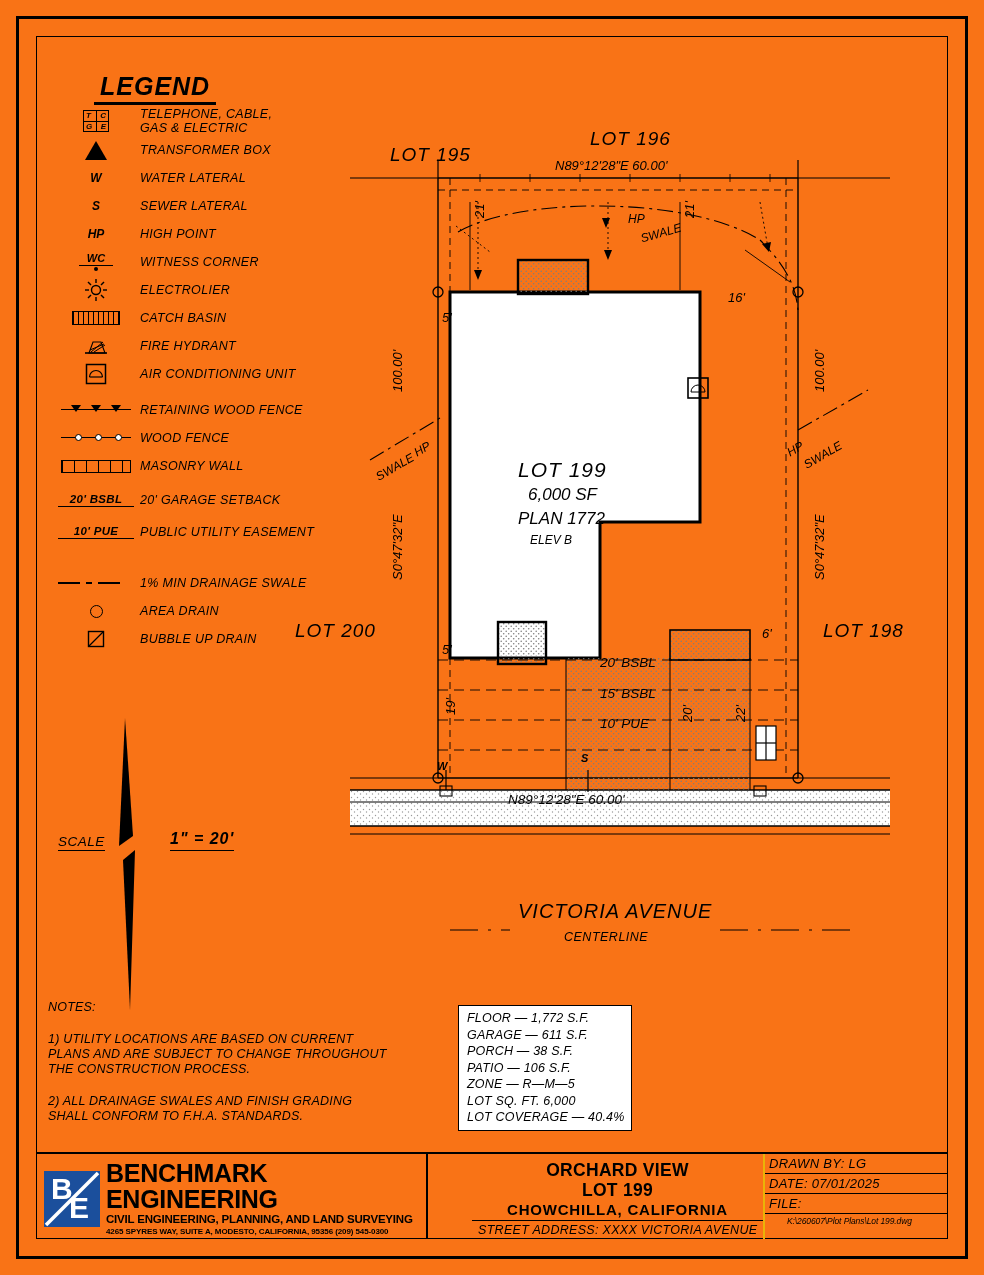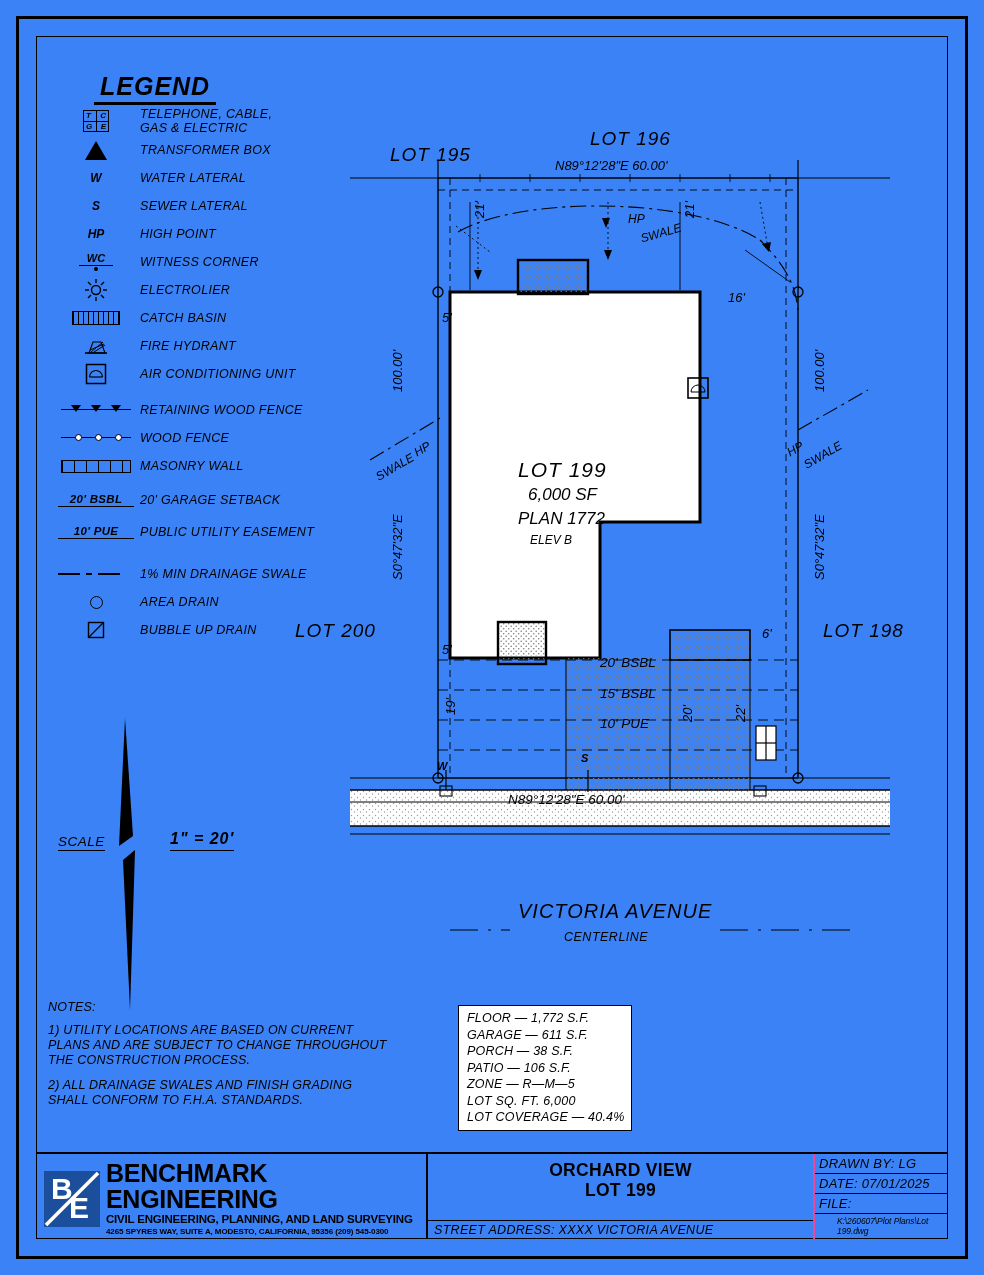--- a/index.html
+++ b/index.html
@@ -7,21 +7,21 @@
     padding: 0;
     background: #ffffff;
   }
   body {
     font-family: "Liberation Sans", sans-serif;
   }
   #sheet {
     position: relative;
     width: 984px;
     height: 1275px;
-    background: #3b82f6;
+    background: #f97316;
     overflow: hidden;
   }
   .border-outer {
     position: absolute;
     left: 16px; top: 16px;
     width: 952px; height: 1243px;
     border: 3px solid #000;
     box-sizing: border-box;
   }
   .border-inner {
@@ -217,21 +217,21 @@
   #notes {
     position: absolute;
     left: 48px; top: 1000px;
     width: 340px;
     font-style: italic;
     font-size: 12.5px;
     line-height: 15px;
     letter-spacing: 0.2px;
   }
   #notes .hdr { margin-bottom: 6px; }
-  #notes p { margin: 8px 0 10px 0; }
+  #notes p { margin: 17px 0 10px 0; }
   
   #area-table {
     position: absolute;
     left: 458px; top: 1005px;
     width: 158px;
     border: 1.5px solid #000;
     padding: 4px 6px 4px 8px;
     font-style: italic;
     font-size: 12.5px;
     line-height: 16.5px;
@@ -290,24 +290,25 @@
     letter-spacing: -0.2px;
     line-height: 14px;
   }
   #tb-addr {
     font-weight: bold;
     font-size: 8px;
     letter-spacing: -0.1px;
     line-height: 11px;
   }
   #tb-center {
-    width: 387px;
-    border-right: 2px solid #ec4899;
+    width: 293px;
+    border-right: 2px solid #eab308;
     box-sizing: border-box;
     position: relative;
+    margin-left: 44px;
   }
   #tb-proj {
     text-align: center;
     font-weight: bold;
     font-size: 17.5px;
     line-height: 20px;
     padding-top: 6px;
     letter-spacing: 0.3px;
   }
   #tb-lot {
@@ -517,21 +518,21 @@
     <div class="leg-row" style="margin-top:6px">
       <div class="leg-sym">
         <div class="sym-label-line">
           <div class="lbl">10' PUE</div>
           <div class="bar"></div>
         </div>
       </div>
       <div class="leg-txt">PUBLIC UTILITY EASEMENT</div>
     </div>
 
-    <div class="leg-row" style="margin-top:16px">
+    <div class="leg-row" style="margin-top:25px">
       <div class="leg-sym">
         <div class="sym-swale">
           <div class="d" style="left:0px;width:22px"></div>
           <div class="d" style="left:28px;width:6px"></div>
           <div class="d" style="left:40px;width:22px"></div>
         </div>
       </div>
       <div class="leg-txt">1% MIN DRAINAGE SWALE</div>
     </div>
 
@@ -772,20 +773,21 @@
       <div id="tb-logo-text">
         <div id="tb-company">BENCHMARK ENGINEERING</div>
         <div id="tb-tag">CIVIL ENGINEERING, PLANNING, AND LAND SURVEYING</div>
         <div id="tb-addr">4265 SPYRES WAY, SUITE A, MODESTO, CALIFORNIA, 95356    (209) 545-0300</div>
       </div>
     </div>
 
     <div id="tb-center">
       <div id="tb-proj">ORCHARD VIEW</div>
       <div id="tb-lot">LOT 199</div>
+      <div id="tb-city">CHOWCHILLA,   CALIFORNIA</div>
       <div id="tb-street">STREET  ADDRESS: XXXX  VICTORIA  AVENUE</div>
     </div>
 
     <div id="tb-right">
       <div class="cell">DRAWN  BY: LG</div>
       <div class="cell">DATE:  07/01/2025</div>
       <div class="cell">FILE:</div>
       <div class="cell small">K:\260607\Plot Plans\Lot 199.dwg</div>
     </div>
 

